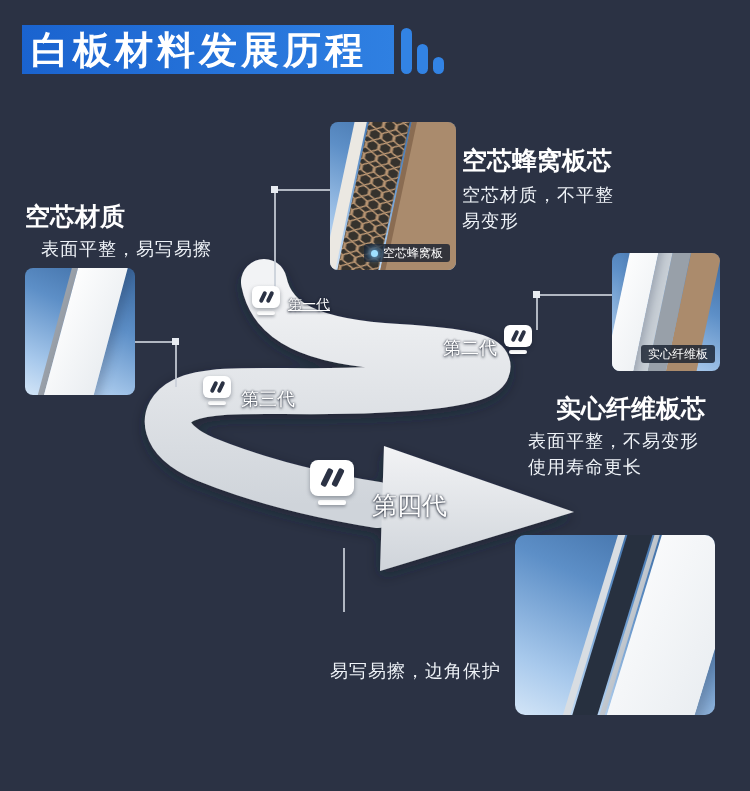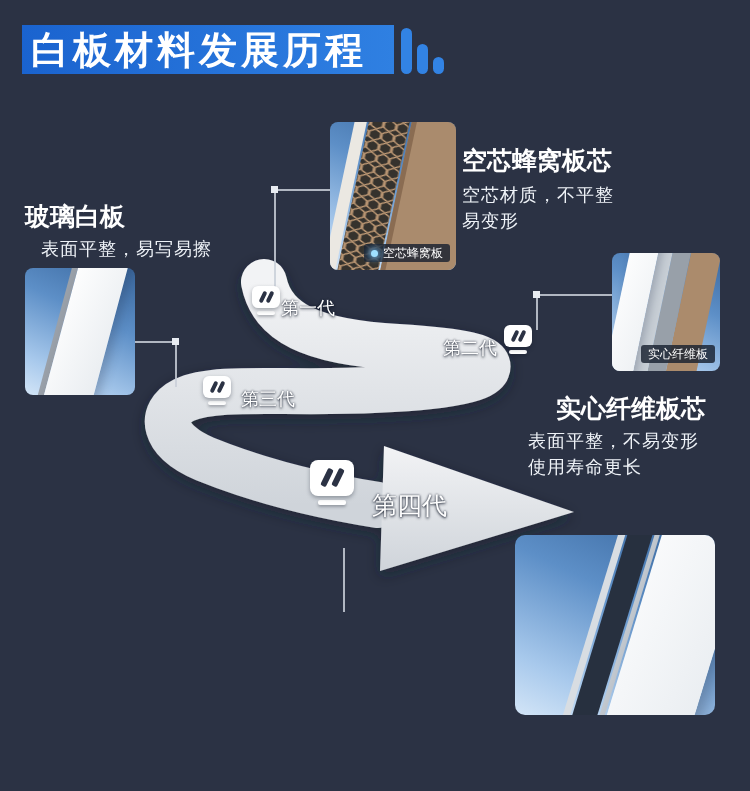--- a/index.html
+++ b/index.html
@@ -129,21 +129,21 @@
     <div class="badge" style="right:6px;bottom:8px;align-items:center;">
       <span class="dot"></span>
       <span>空芯蜂窝板</span>
     </div>
   </div>
 
   <div class="heading" style="left:462px;top:144px;font-size:25px;">空芯蜂窝板芯</div>
   <div class="body-line" style="left:462px;top:183px;">空芯材质，不平整</div>
   <div class="body-line" style="left:462px;top:209px;">易变形</div>
 
-  <div class="heading" style="left:25px;top:200px;font-size:25px;">玻璃白板</div>
+  <div class="heading" style="left:25px;top:200px;font-size:25px;">空芯材质</div>
   <div class="body-line" style="left:41px;top:237px;">表面平整，易写易擦</div>
   <div class="pic" style="left:25px;top:268px;width:110px;height:127px;">
     <div class="rot" style="left:-15px;top:-35px;width:140px;height:210px;transform:rotate(15deg);">
       <div class="strip" style="left:44px;width:6px;background:#99a0a9;"></div>
       <div class="strip" style="left:50px;width:48px;background:linear-gradient(100deg,#ffffff,#e7ebef);border-radius:2px;box-shadow:6px 0 10px rgba(30,45,70,.25);"></div>
     </div>
   </div>
 
   <div class="pic" style="left:612px;top:253px;width:108px;height:118px;">
     <div class="rot" style="left:-20px;top:-40px;width:150px;height:200px;transform:rotate(12deg);">
@@ -161,29 +161,30 @@
   <div class="body-line" style="left:528px;top:455px;">使用寿命更长</div>
 
   <div class="pic" style="left:515px;top:535px;width:200px;height:180px;border-radius:10px;">
     <div class="rot" style="left:0px;top:-60px;width:220px;height:320px;transform:rotate(17deg);">
       <div class="strip" style="left:74px;width:7px;background:#d8dde2;"></div>
       <div class="strip" style="left:83px;width:24px;background:#27303f;"></div>
       <div class="strip" style="left:109px;width:5px;background:#c2c8cf;"></div>
       <div class="strip" style="left:116px;width:84px;background:linear-gradient(100deg,#fafbfc,#e8ecf0);box-shadow:8px 0 14px rgba(25,38,60,.3);"></div>
     </div>
   </div>
+  <div class="body-line" style="left:330px;top:659px;">易写易擦，边角保护</div>
 
   <div class="gen-icon gen-sm" style="left:252px;top:286px;">
     <div class="board">
       <span class="slash s1"></span>
       <span class="slash s2"></span>
     </div>
     <div class="stand"></div>
   </div>
-  <div class="gen-label" style="left:281px;top:296px;font-size:18px;">第一代</div>
+  <div class="gen-label" style="left:288px;top:296px;font-size:14px;text-decoration:underline;">第一代</div>
 
   <div class="gen-label" style="left:443px;top:336px;font-size:18px;">第二代</div>
   <div class="gen-icon gen-sm" style="left:504px;top:325px;">
     <div class="board">
       <span class="slash s1"></span>
       <span class="slash s2"></span>
     </div>
     <div class="stand"></div>
   </div>
 

